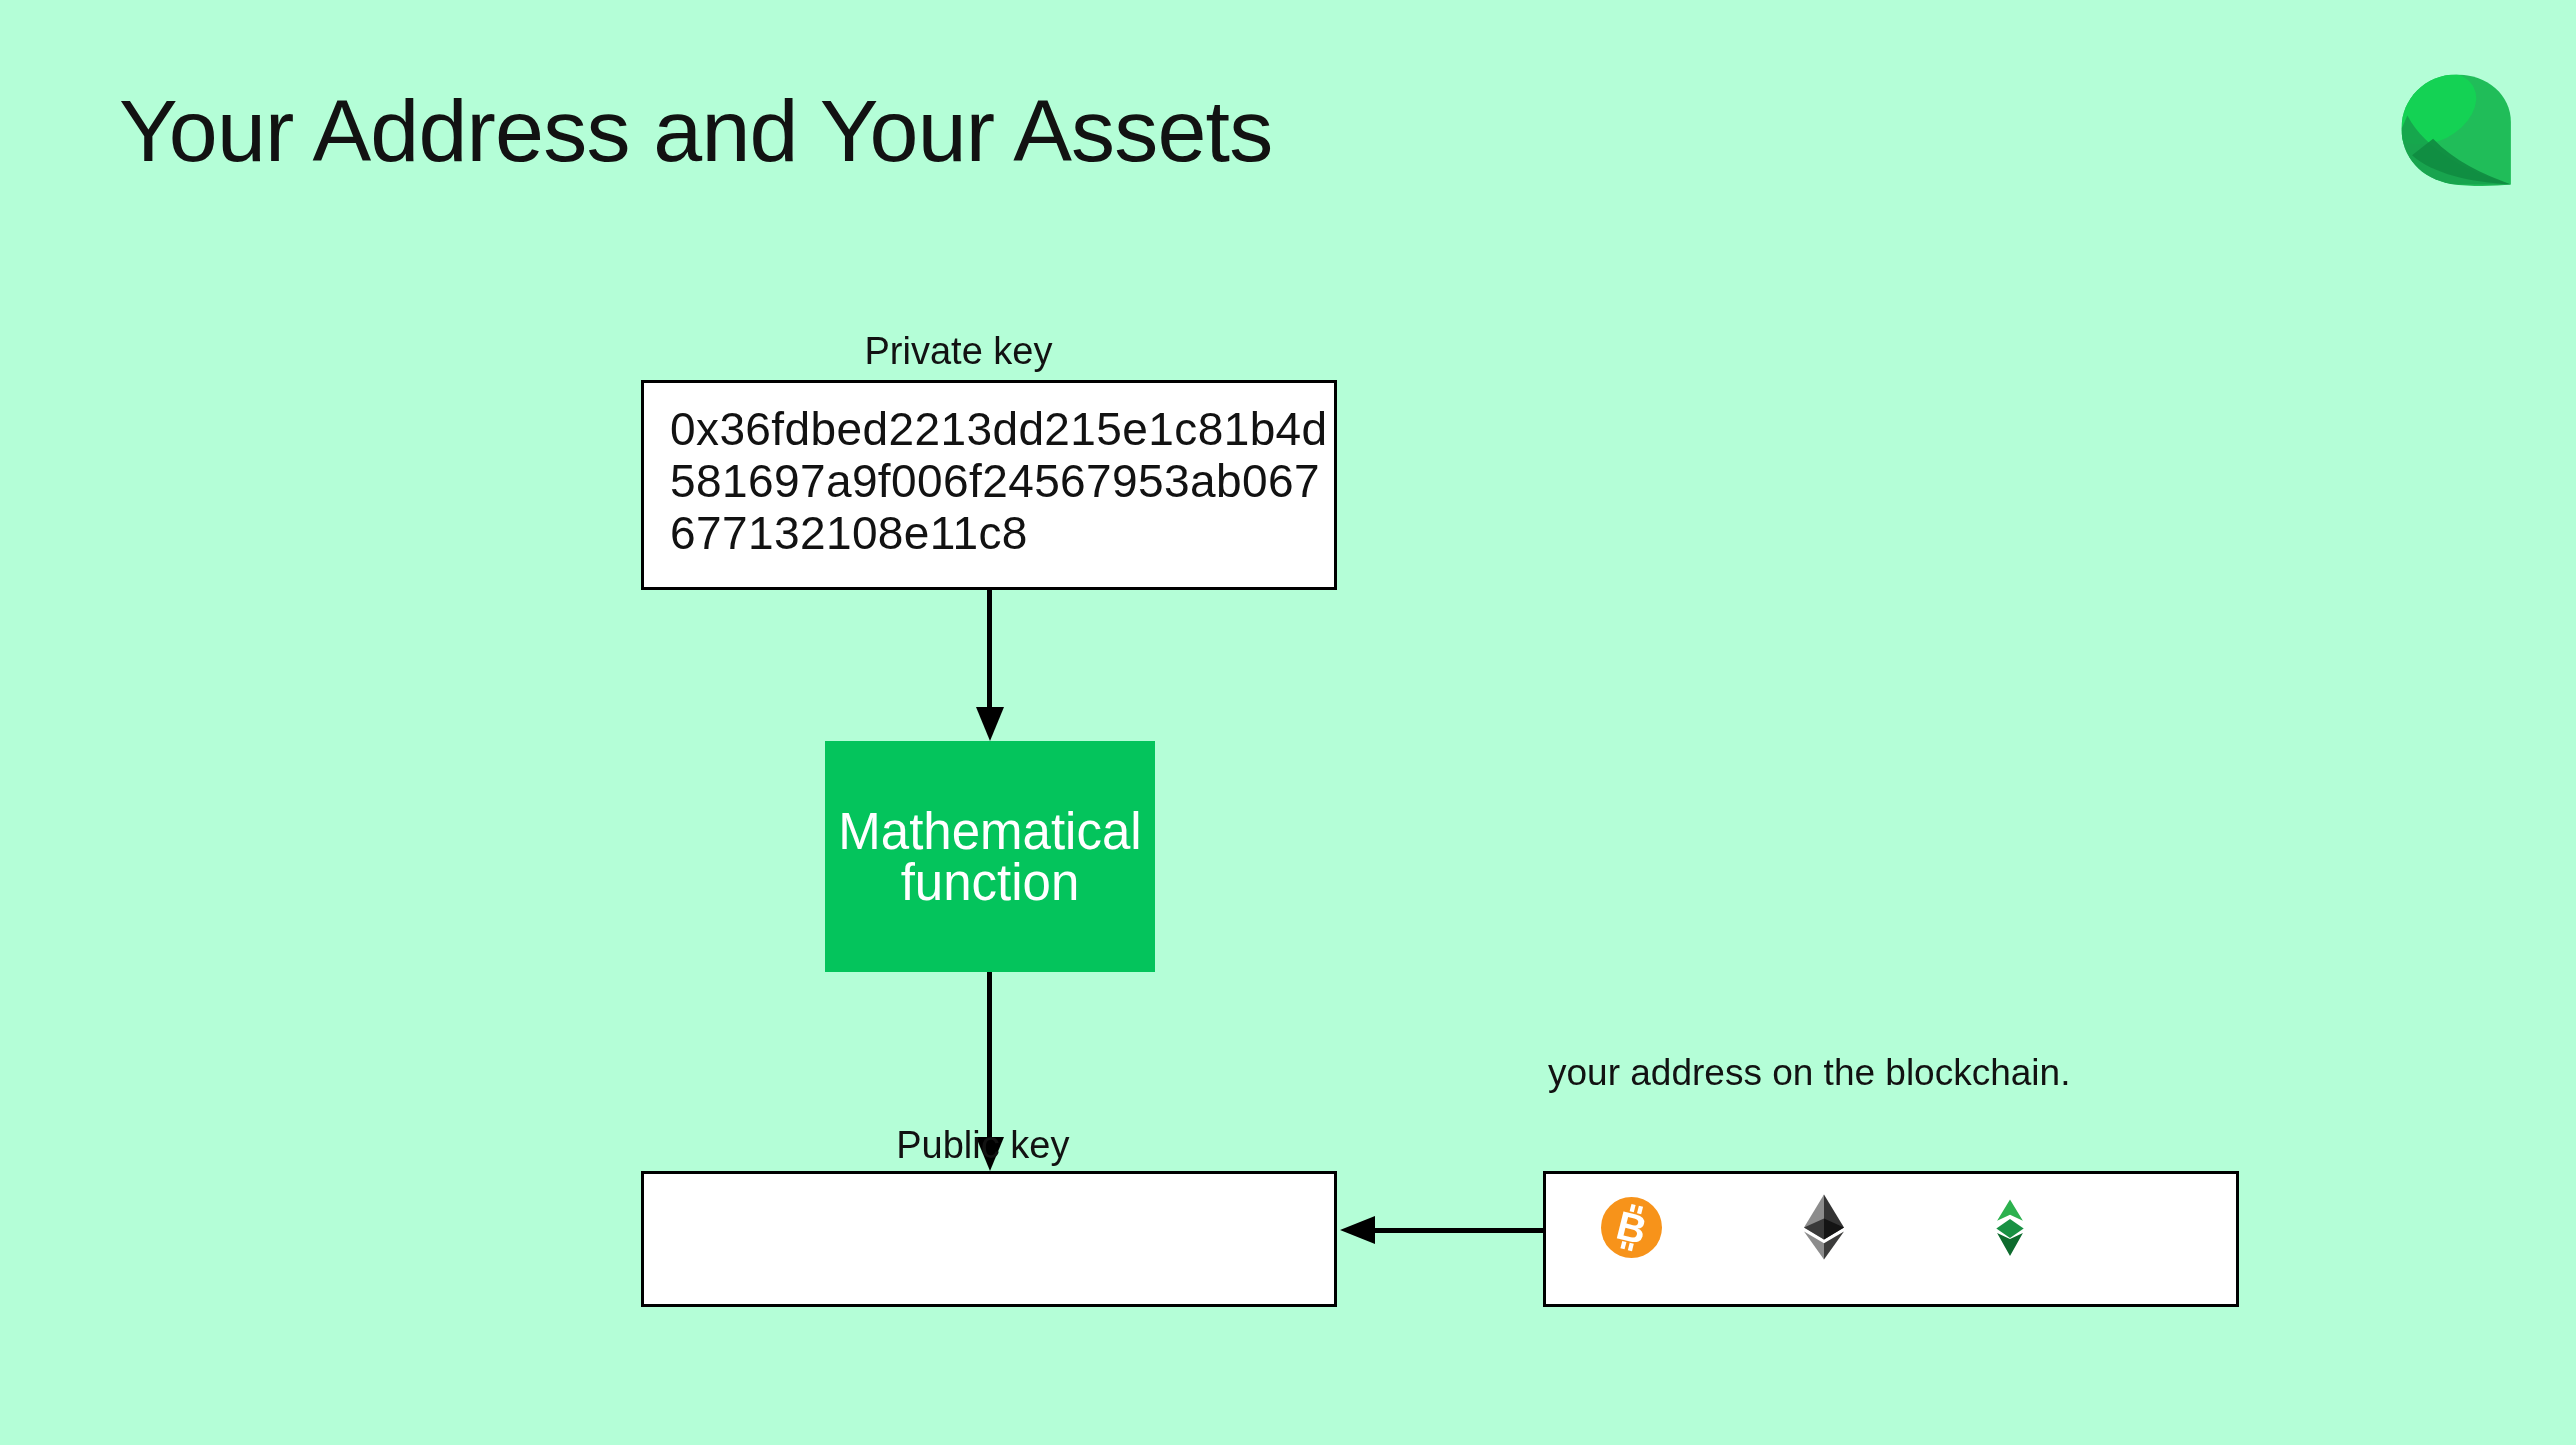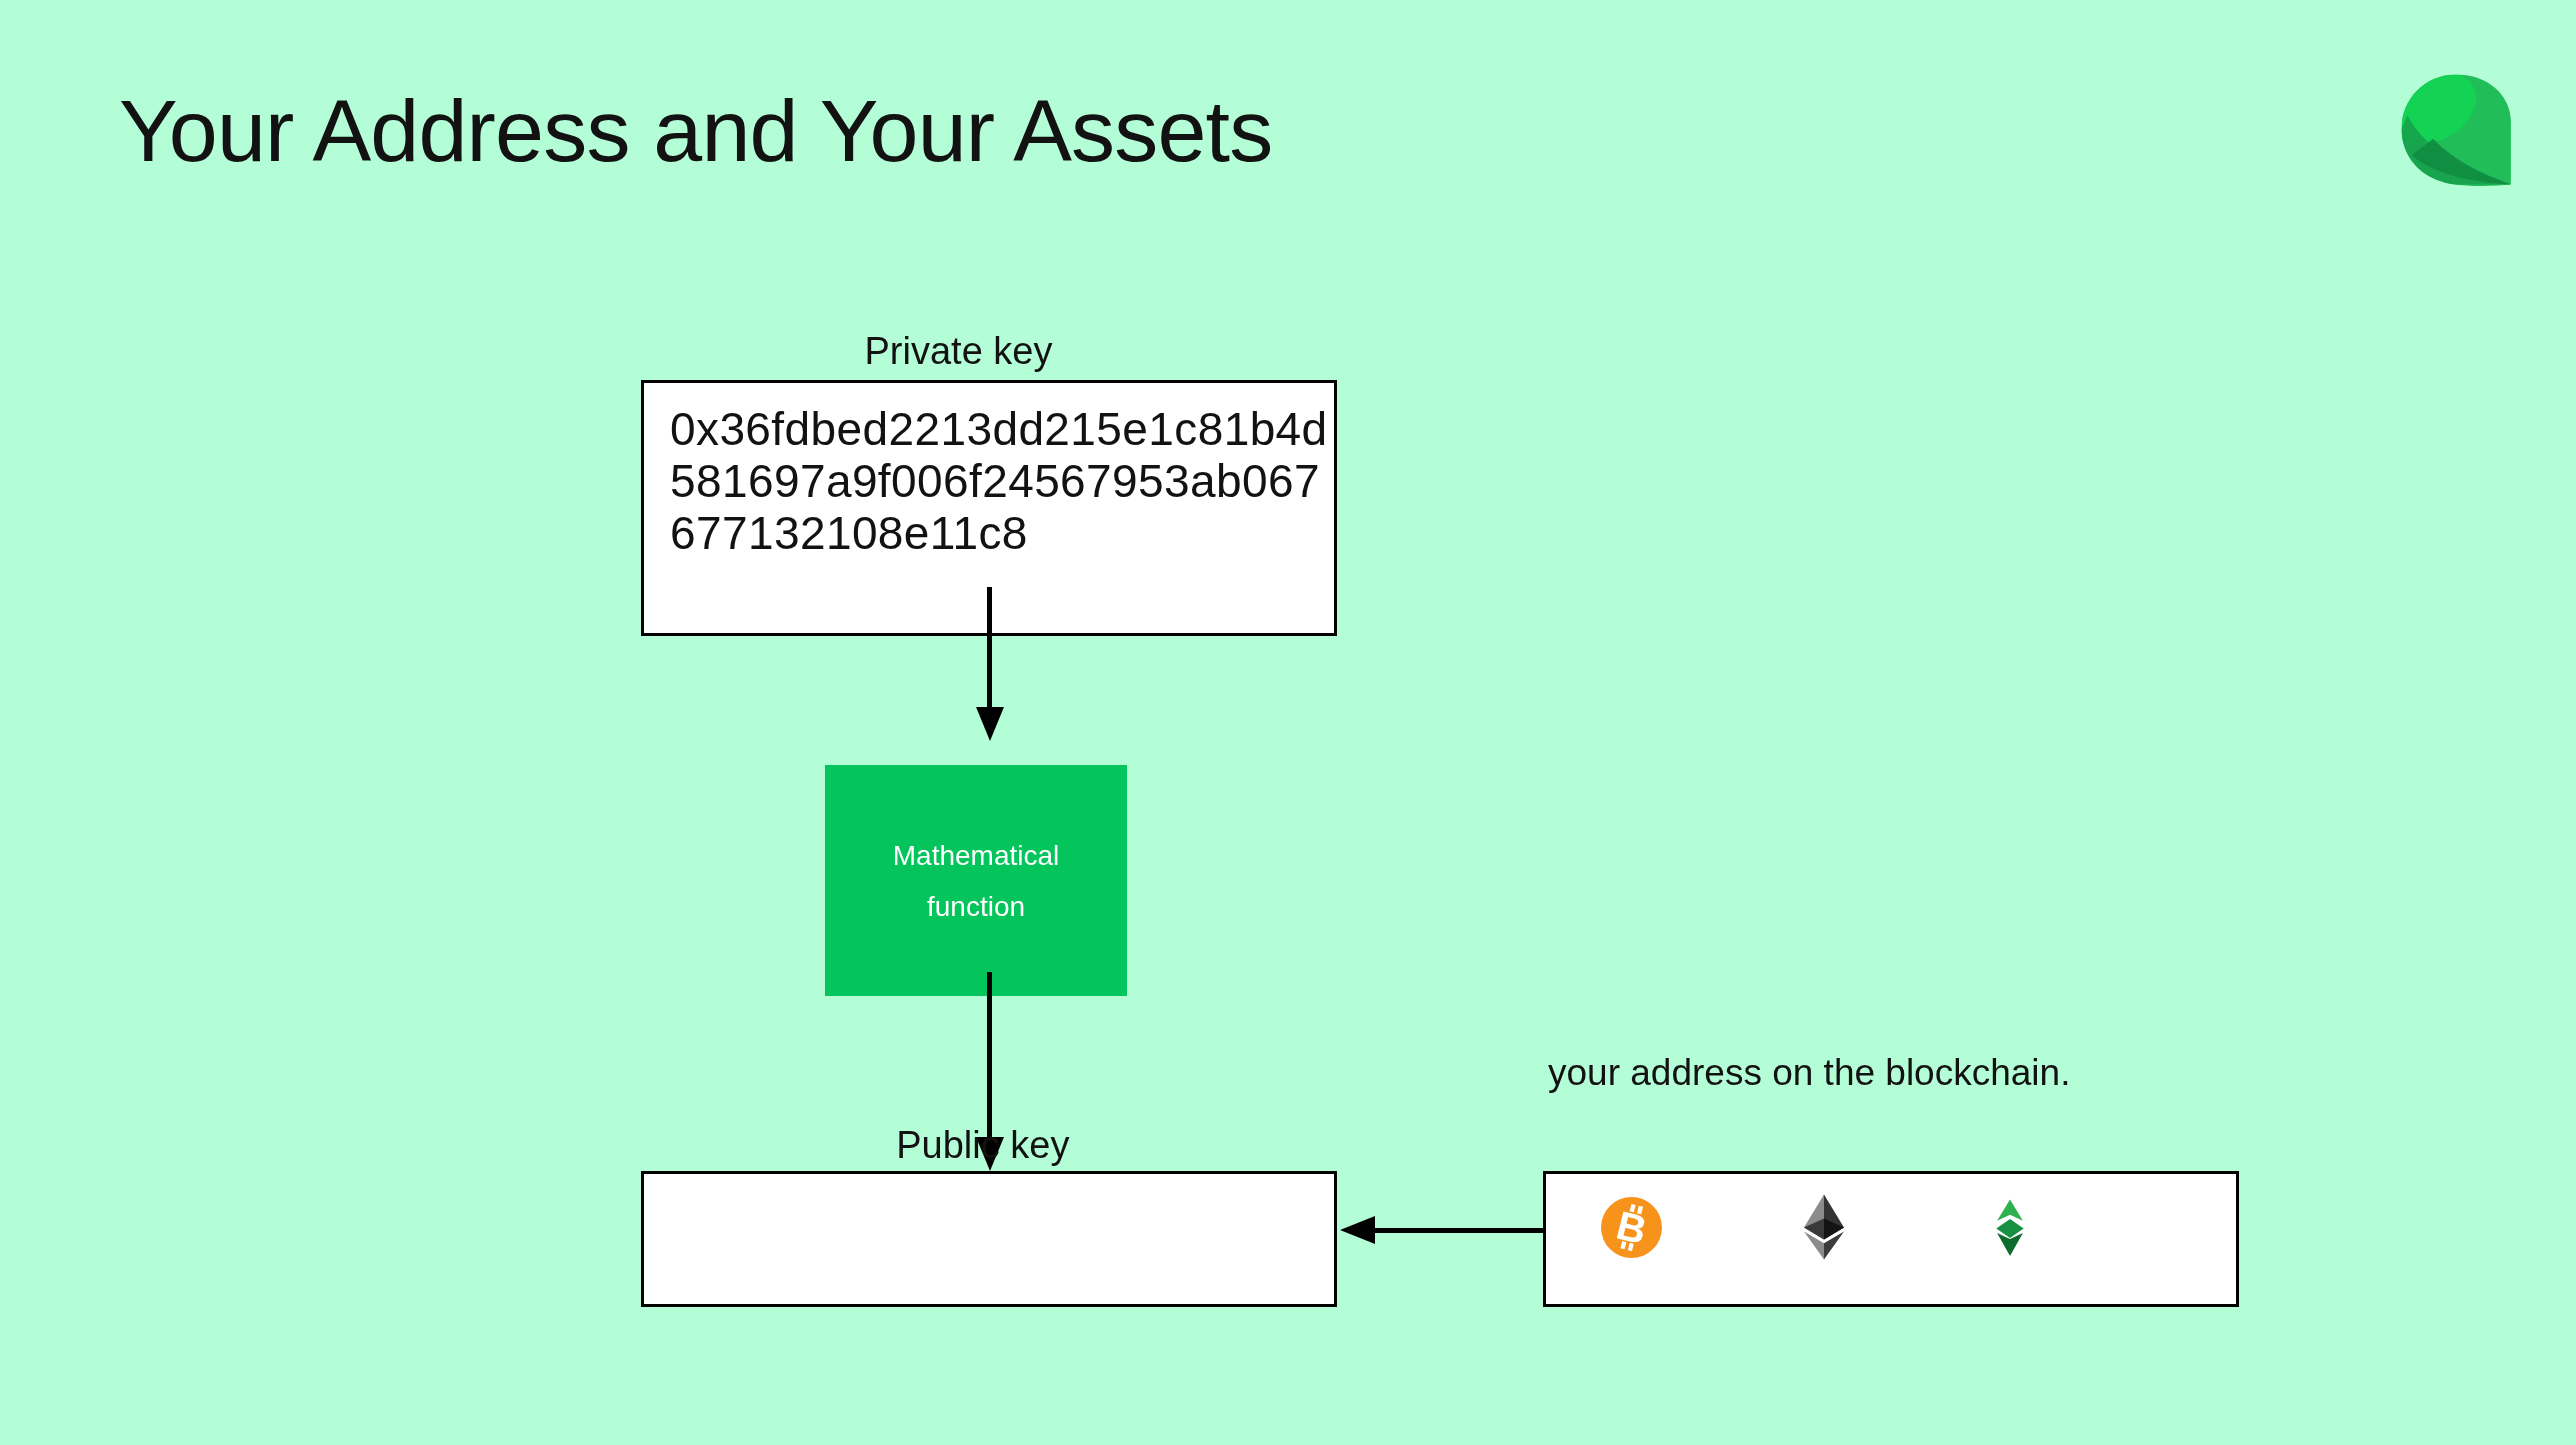--- a/index.html
+++ b/index.html
@@ -35,29 +35,29 @@
     background:var(--box-bg,#ffffff);
     border:3.1px solid var(--line-black,#000);
     box-sizing:border-box;
   }
   .keybox{left:641px;width:696px;}
   .keybox .hex{
     font-size:46px;line-height:52px;font-weight:400;
     color:var(--ink,#121212);letter-spacing:0.4px;
     white-space:nowrap;
   }
-  .keybox.private{top:380px;height:256px;padding:20px 15.3px 0 26px;}
+  .keybox.private{top:380px;height:210px;padding:20px 15.3px 0 26px;}
   .keybox.public{top:1171px;height:136px;padding:14px 15.3px 0 26px;}
   
   .fnbox{
-    left:825px;top:741px;width:302px;height:231px;
+    left:825px;top:741px;width:330px;height:231px;
     background:var(--green,#00c45a);
     display:flex;flex-direction:column;justify-content:center;align-items:center;
-    color:#ffffff;font-size:28px;line-height:51px;font-weight:500;
-    text-align:center;box-sizing:border-box;margin-top:24px;
+    color:#ffffff;font-size:51px;line-height:51px;font-weight:500;
+    text-align:center;box-sizing:border-box;
   }
   
   .vline{width:5.4px;background:var(--line-black,#000);}
   .hline{height:5.4px;background:var(--line-black,#000);}
   .head-down{
     width:0;height:0;
     border-left:14px solid transparent;
     border-right:14px solid transparent;
     border-top:34px solid var(--line-black,#000);
   }

